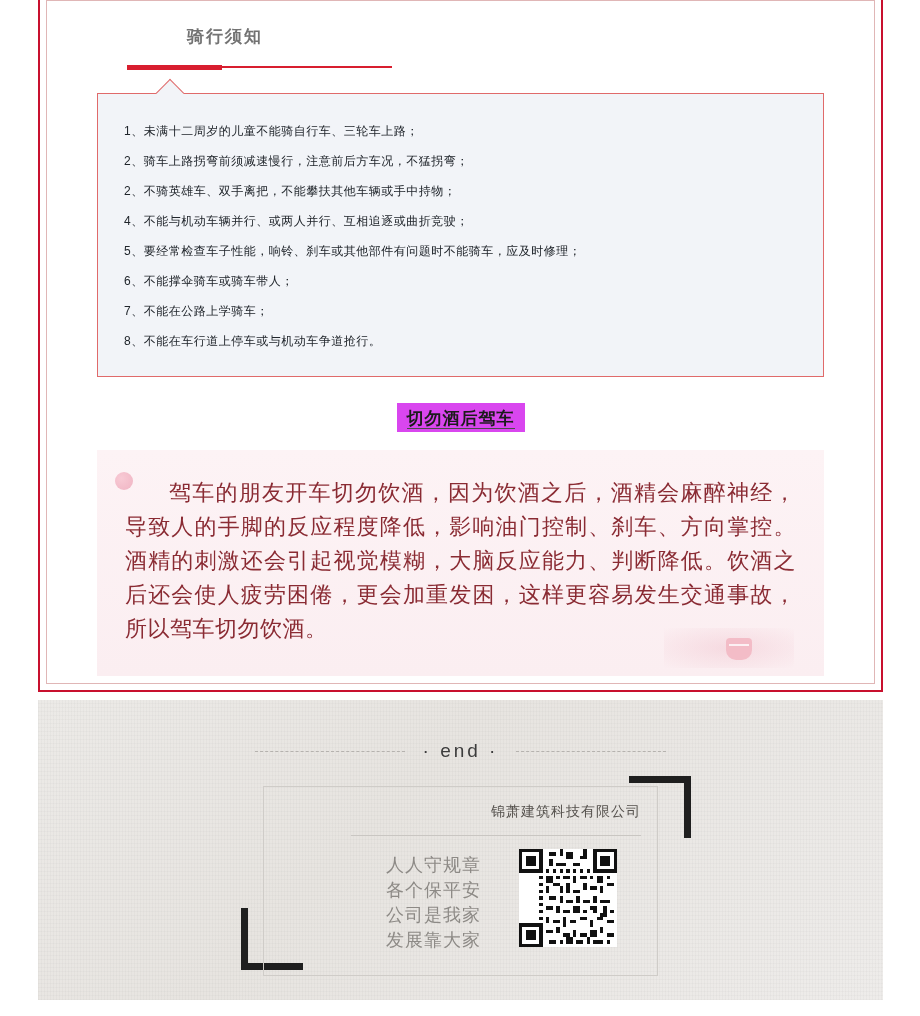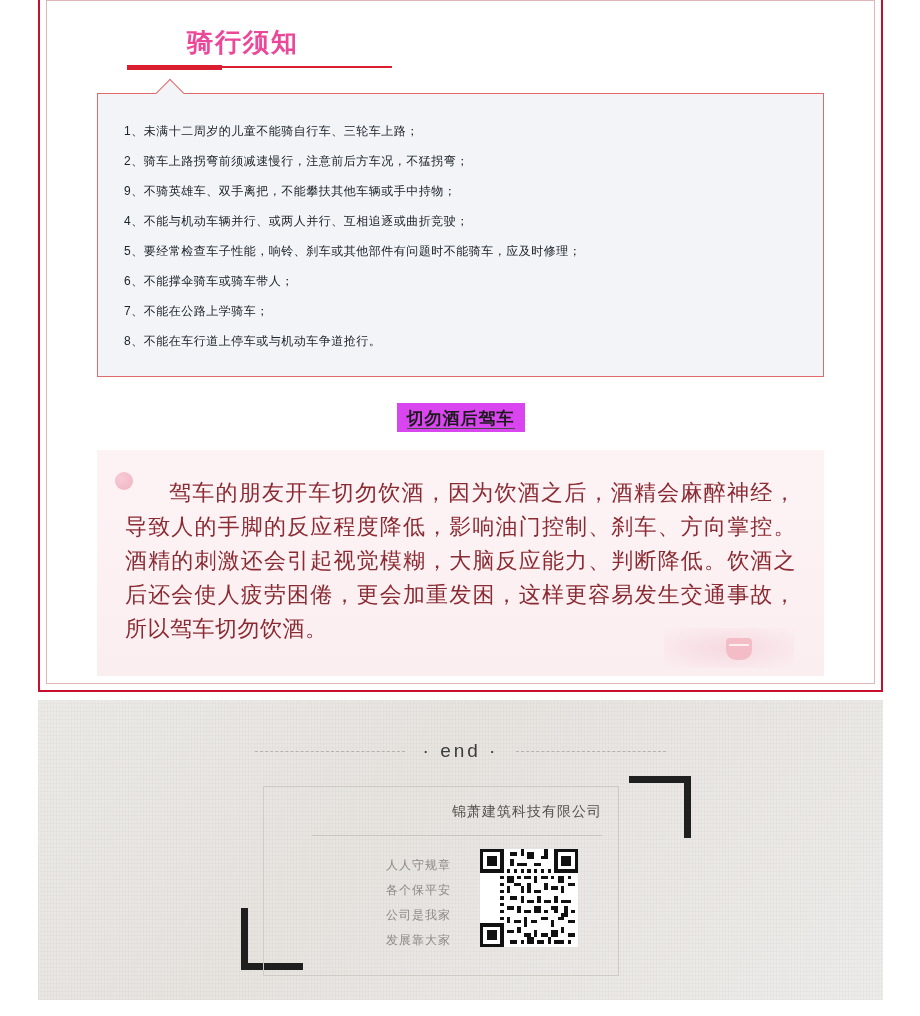--- a/index.html
+++ b/index.html
@@ -36,23 +36,23 @@
     position: relative;
   }
 
   
   .section-head {
     position: relative;
     height: 60px;
     margin-left: 28px;
   }
   .section-head .title {
-    font-size: 26px;
+    font-size: 17px;
     font-weight: bold;
-    color: #ec4899;
+    color: #737373;
     letter-spacing: 2px;
     padding-left: 90px;
     padding-top: 8px;
     display: block;
   }
   .section-head .rule-thick {
     position: absolute;
     left: 30px;
     top: 48px;
     width: 95px;
@@ -210,21 +210,21 @@
     font-size: 19px;
     color: #3c3c3c;
     letter-spacing: 3px;
     font-family: "Liberation Sans", sans-serif;
   }
 
   .card-box {
     position: absolute;
     left: 225px;
     top: 86px;
-    width: 356px;
+    width: 395px;
     height: 190px;
     border: 1px solid #cfccc8;
   }
   .bracket {
     position: absolute;
     width: 62px;
     height: 62px;
   }
   .bracket-tr {
     right: 192px;
@@ -252,21 +252,21 @@
     right: 16px;
     top: 48px;
     width: 290px;
     height: 1px;
     background: #c9c6c2;
   }
   .slogans {
     position: absolute;
     left: 122px;
     top: 66px;
-    font-size: 12px;
+    font-size: 18px;
     line-height: 25px;
     color: #8d8a86;
     letter-spacing: 1px;
   }
   .qr {
     position: absolute;
     right: 40px;
     top: 62px;
     width: 98px;
     height: 98px;
@@ -285,21 +285,21 @@
       <div class="section-head">
         <span class="title">骑行须知</span>
         <span class="rule-thick"></span>
         <span class="rule-thin"></span>
       </div>
 
       <div class="rules-box">
         <span class="notch"></span>
         <div class="rule-line">1、未满十二周岁的儿童不能骑自行车、三轮车上路；</div>
         <div class="rule-line">2、骑车上路拐弯前须减速慢行，注意前后方车况，不猛拐弯；</div>
-        <div class="rule-line">9、不骑英雄车、双手离把，不能攀扶其他车辆或手中持物；</div>
+        <div class="rule-line">2、不骑英雄车、双手离把，不能攀扶其他车辆或手中持物；</div>
         <div class="rule-line">4、不能与机动车辆并行、或两人并行、互相追逐或曲折竞驶；</div>
         <div class="rule-line">5、要经常检查车子性能，响铃、刹车或其他部件有问题时不能骑车，应及时修理；</div>
         <div class="rule-line">6、不能撑伞骑车或骑车带人；</div>
         <div class="rule-line">7、不能在公路上学骑车；</div>
         <div class="rule-line">8、不能在车行道上停车或与机动车争道抢行。</div>
       </div>
 
       <div class="sub-title-wrap">
         <span class="sub-title">
           <span>切勿酒后驾车</span>

